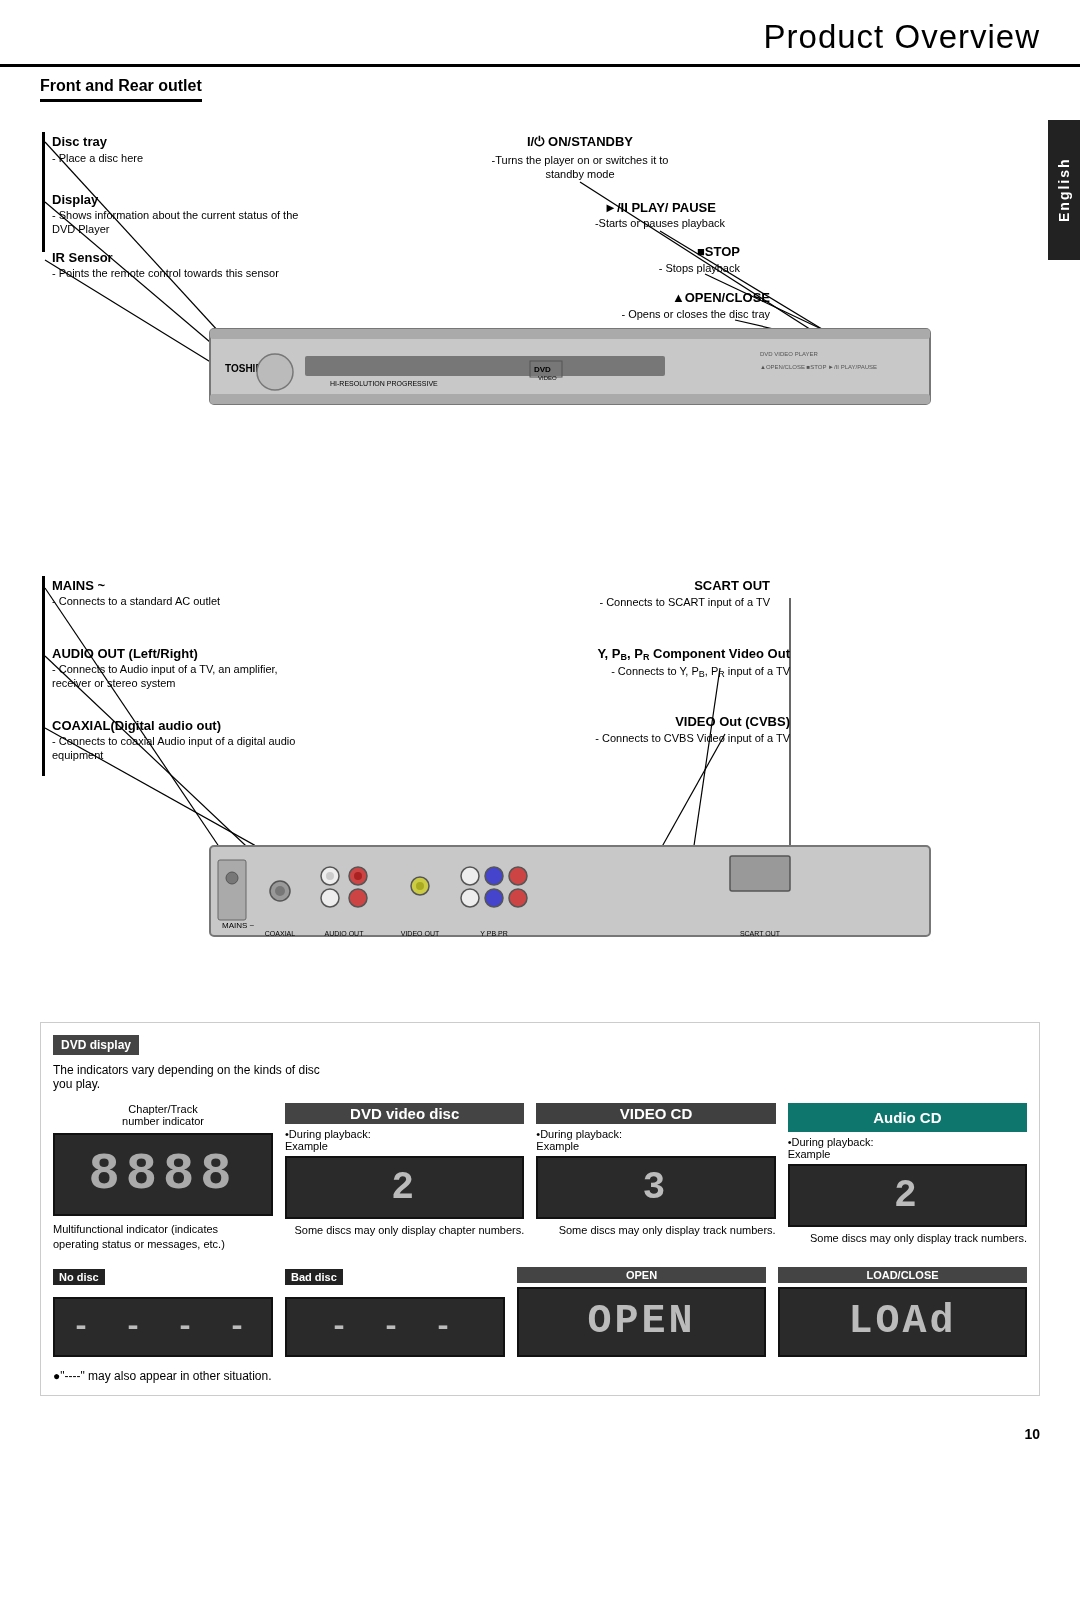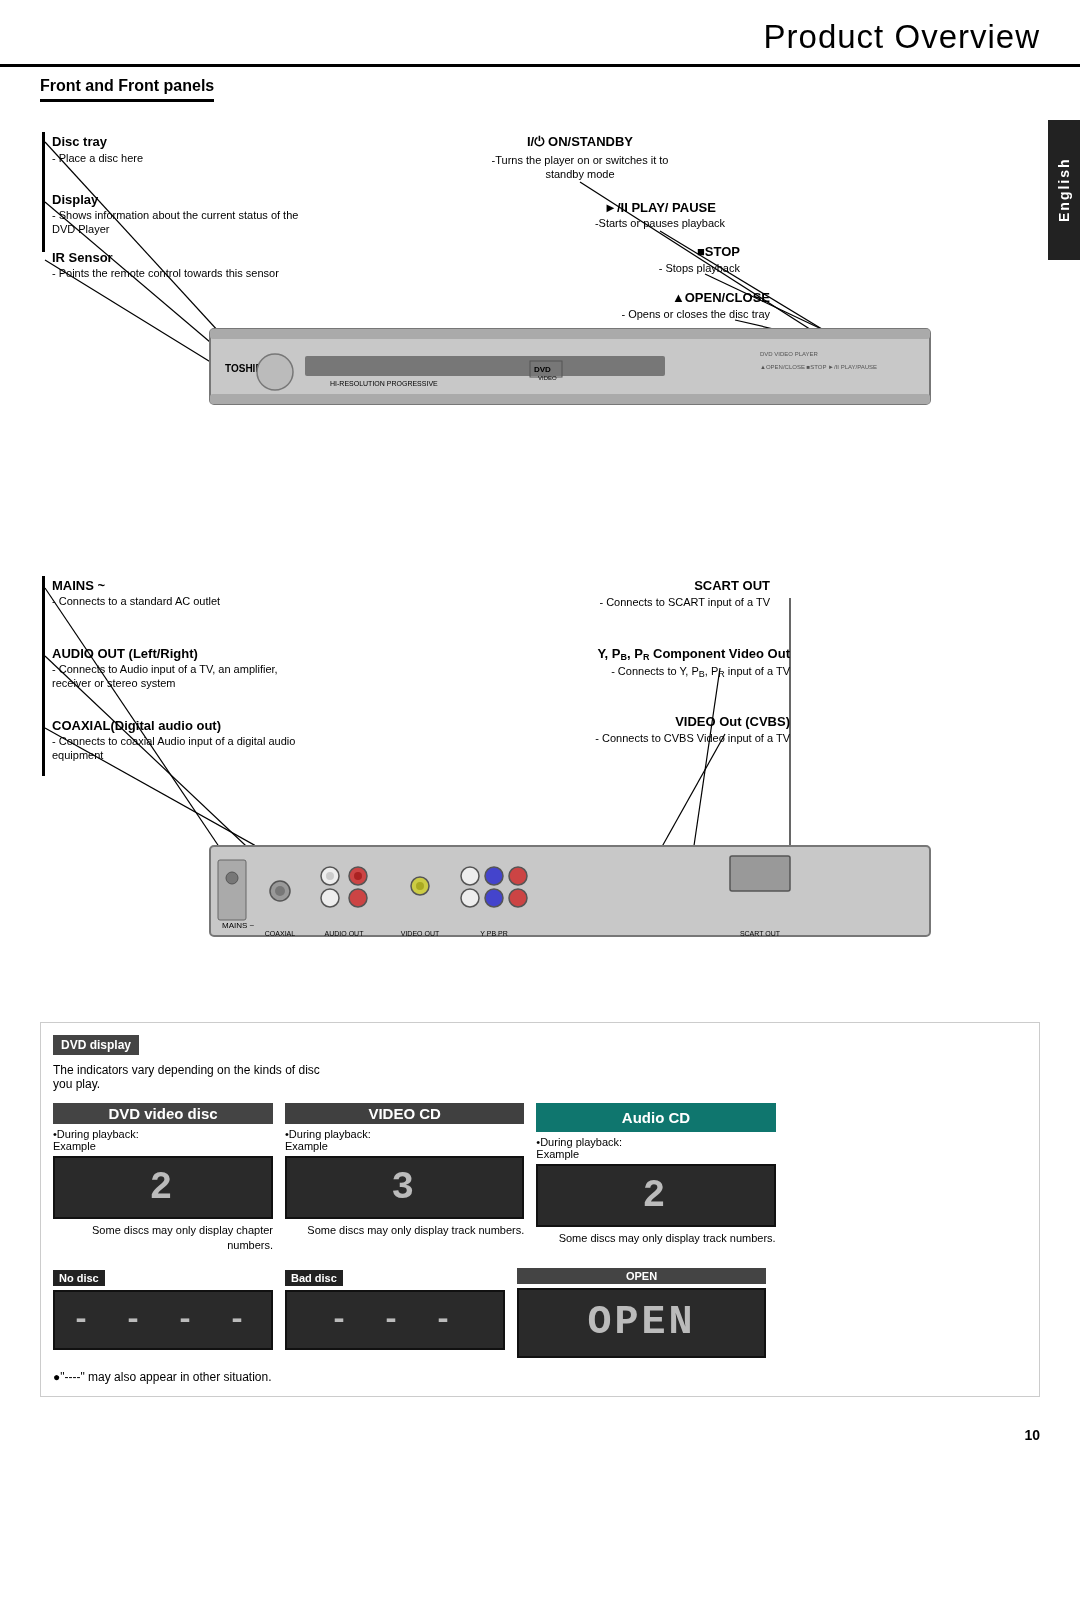--- a/index.html
+++ b/index.html
@@ -191,36 +191,36 @@
       min-height: 70px;
     }
 
     .nodisc-label, .baddisc-label {
       background: #222;
       color: #fff;
       font-size: 11px;
       font-weight: bold;
       padding: 2px 6px;
       display: inline-block;
-      margin-bottom: 4px;
+      margin-bottom: 12px;
     }
   </style>
 </head>
 <body>
 
 <div class="page-header">
   <span class="page-title">Product Overview</span>
 </div>
 
 <div class="english-tab">English</div>
 
 <div class="main-content">
 
   <div style="margin-bottom:10px;">
-    <span class="section-title">Front and Front panels</span>
+    <span class="section-title">Front and Rear outlet</span>
   </div>
 
   <div class="panel-diagram">
     <svg class="diagram-svg" viewBox="0 0 1000 420" xmlns="http://www.w3.org/2000/svg" style="width:100%;height:auto;">
 
       <rect x="2" y="8" width="3" height="120" fill="#000"></rect>
       <text x="12" y="22" font-family="Arial" font-size="13" font-weight="900">Disc tray</text>
       <text x="12" y="38" font-family="Arial" font-size="11">- Place a disc here</text>
 
       <text x="12" y="80" font-family="Arial" font-size="13" font-weight="900">Display</text>
@@ -347,20 +347,33 @@
   <div class="dvd-display-section">
     <div class="dvd-display-title">DVD display</div>
     <div class="dvd-display-desc">
       <span>The indicators vary depending on the kinds of disc</span><br>
       <span>you play.</span>
     </div>
 
     
     <div style="display:grid; grid-template-columns: 220px 1fr 1fr 1fr; gap:12px; margin-bottom:14px;">
 
+      <div>
+        <div class="chapter-track-label" style="font-size:11px;margin-bottom:6px;">
+          <span style="white-space:pre-line;">Chapter/Track
+number indicator</span>
+        </div>
+        <div class="seg-display large" style="font-size:52px;letter-spacing:6px;color:#aaa;background:#2a2a2a;border:2px solid #111;padding:10px 14px;">
+          <span>8888</span>
+        </div>
+        <div style="font-size:11px;margin-top:6px;line-height:1.4;">
+          <span style="white-space:pre-line;">Multifunctional indicator (indicates
+operating status or messages, etc.)</span>
+        </div>
+      </div>
 
       <div>
         <div class="indicator-col-label dvd">DVD video disc</div>
         <div style="font-size:11px;">•During playback:</div>
         <div style="font-size:11px;margin-bottom:4px;">Example</div>
         <div class="seg-display small" style="font-size:38px;color:#bbb;background:#2a2a2a;border:2px solid #111;padding:8px;">
           <span>2</span>
         </div>
         <div class="indicator-desc">Some discs may only display chapter numbers.</div>
       </div>
@@ -403,20 +416,26 @@
         </div>
       </div>
 
       <div>
         <div class="open-label">OPEN</div>
         <div class="seg-open" style="font-size:40px;color:#bbb;background:#2a2a2a;border:2px solid #111;padding:8px;font-family:'Courier New',monospace;font-weight:bold;text-align:center;display:flex;align-items:center;justify-content:center;min-height:70px;letter-spacing:3px;">
           <span>OPEN</span>
         </div>
       </div>
 
+      <div>
+        <div class="open-label">LOAD/CLOSE</div>
+        <div class="seg-open" style="font-size:40px;color:#bbb;background:#2a2a2a;border:2px solid #111;padding:8px;font-family:'Courier New',monospace;font-weight:bold;text-align:center;display:flex;align-items:center;justify-content:center;min-height:70px;letter-spacing:3px;">
+          <span>LOAd</span>
+        </div>
+      </div>
     </div>
 
     
     <div class="bottom-note" style="margin-top:12px;">●"----" may also appear in other situation.</div>
   </div>
 
 </div>
 
 <div class="page-number">10</div>
 

